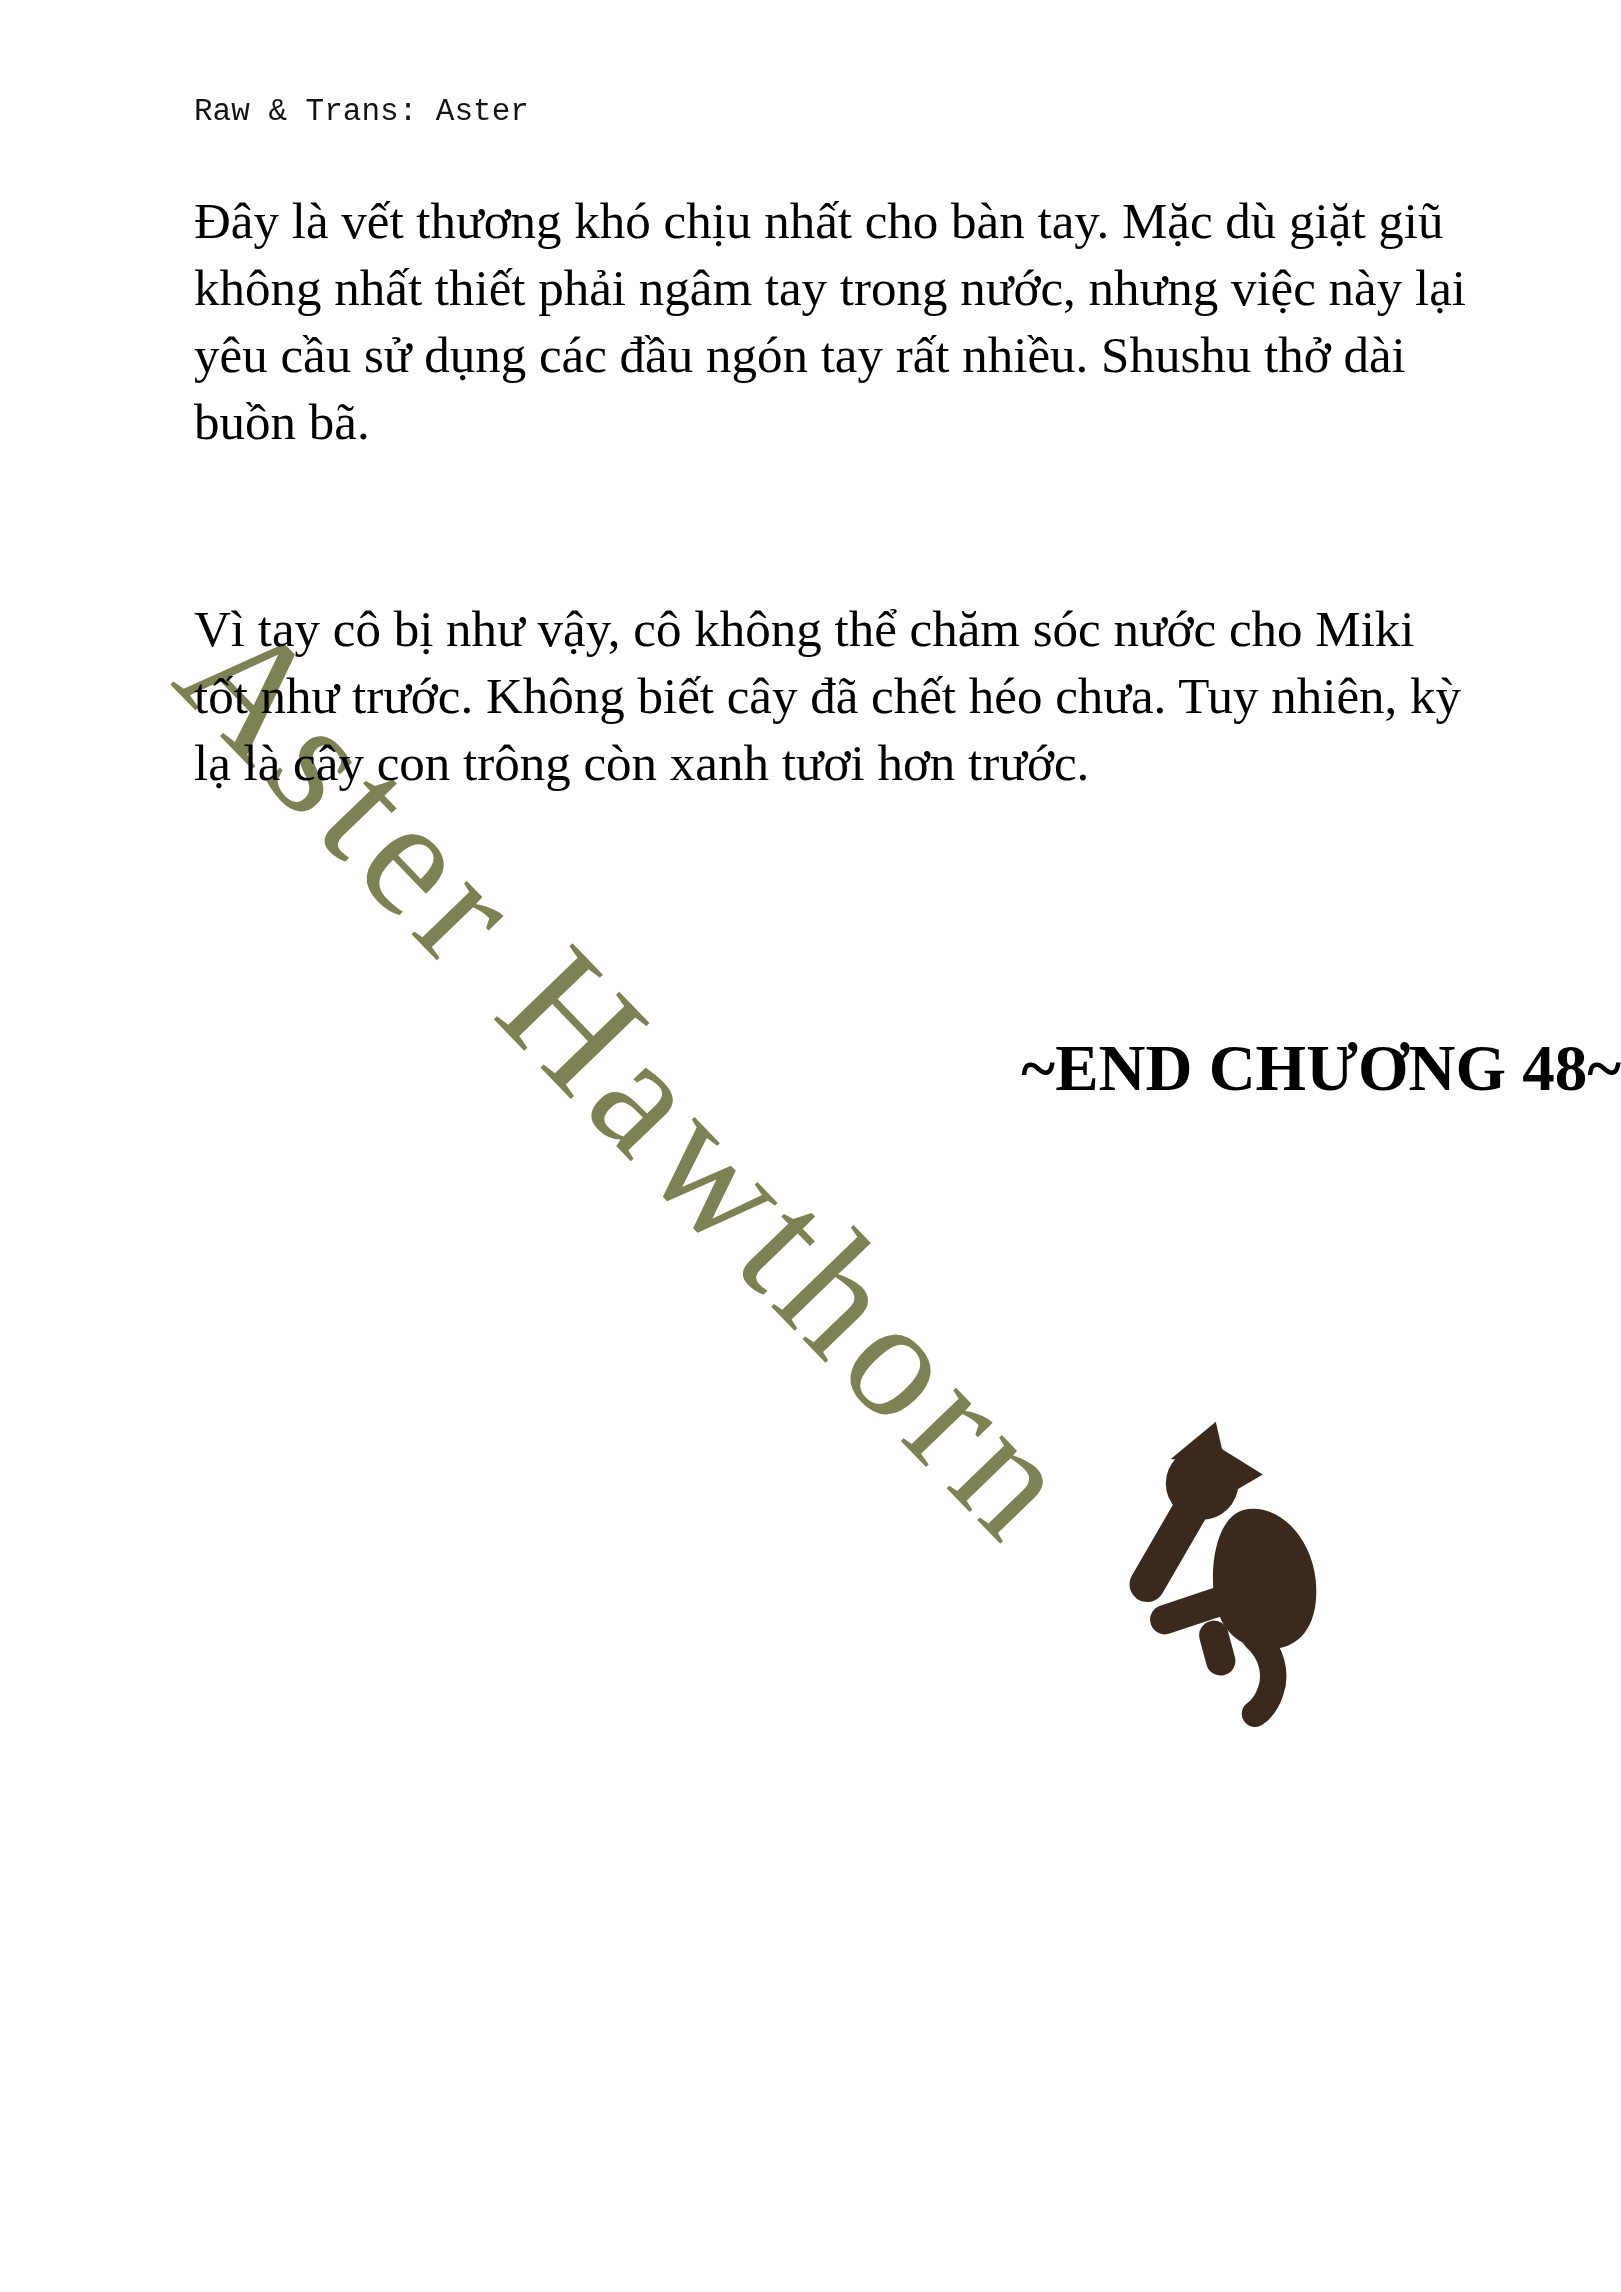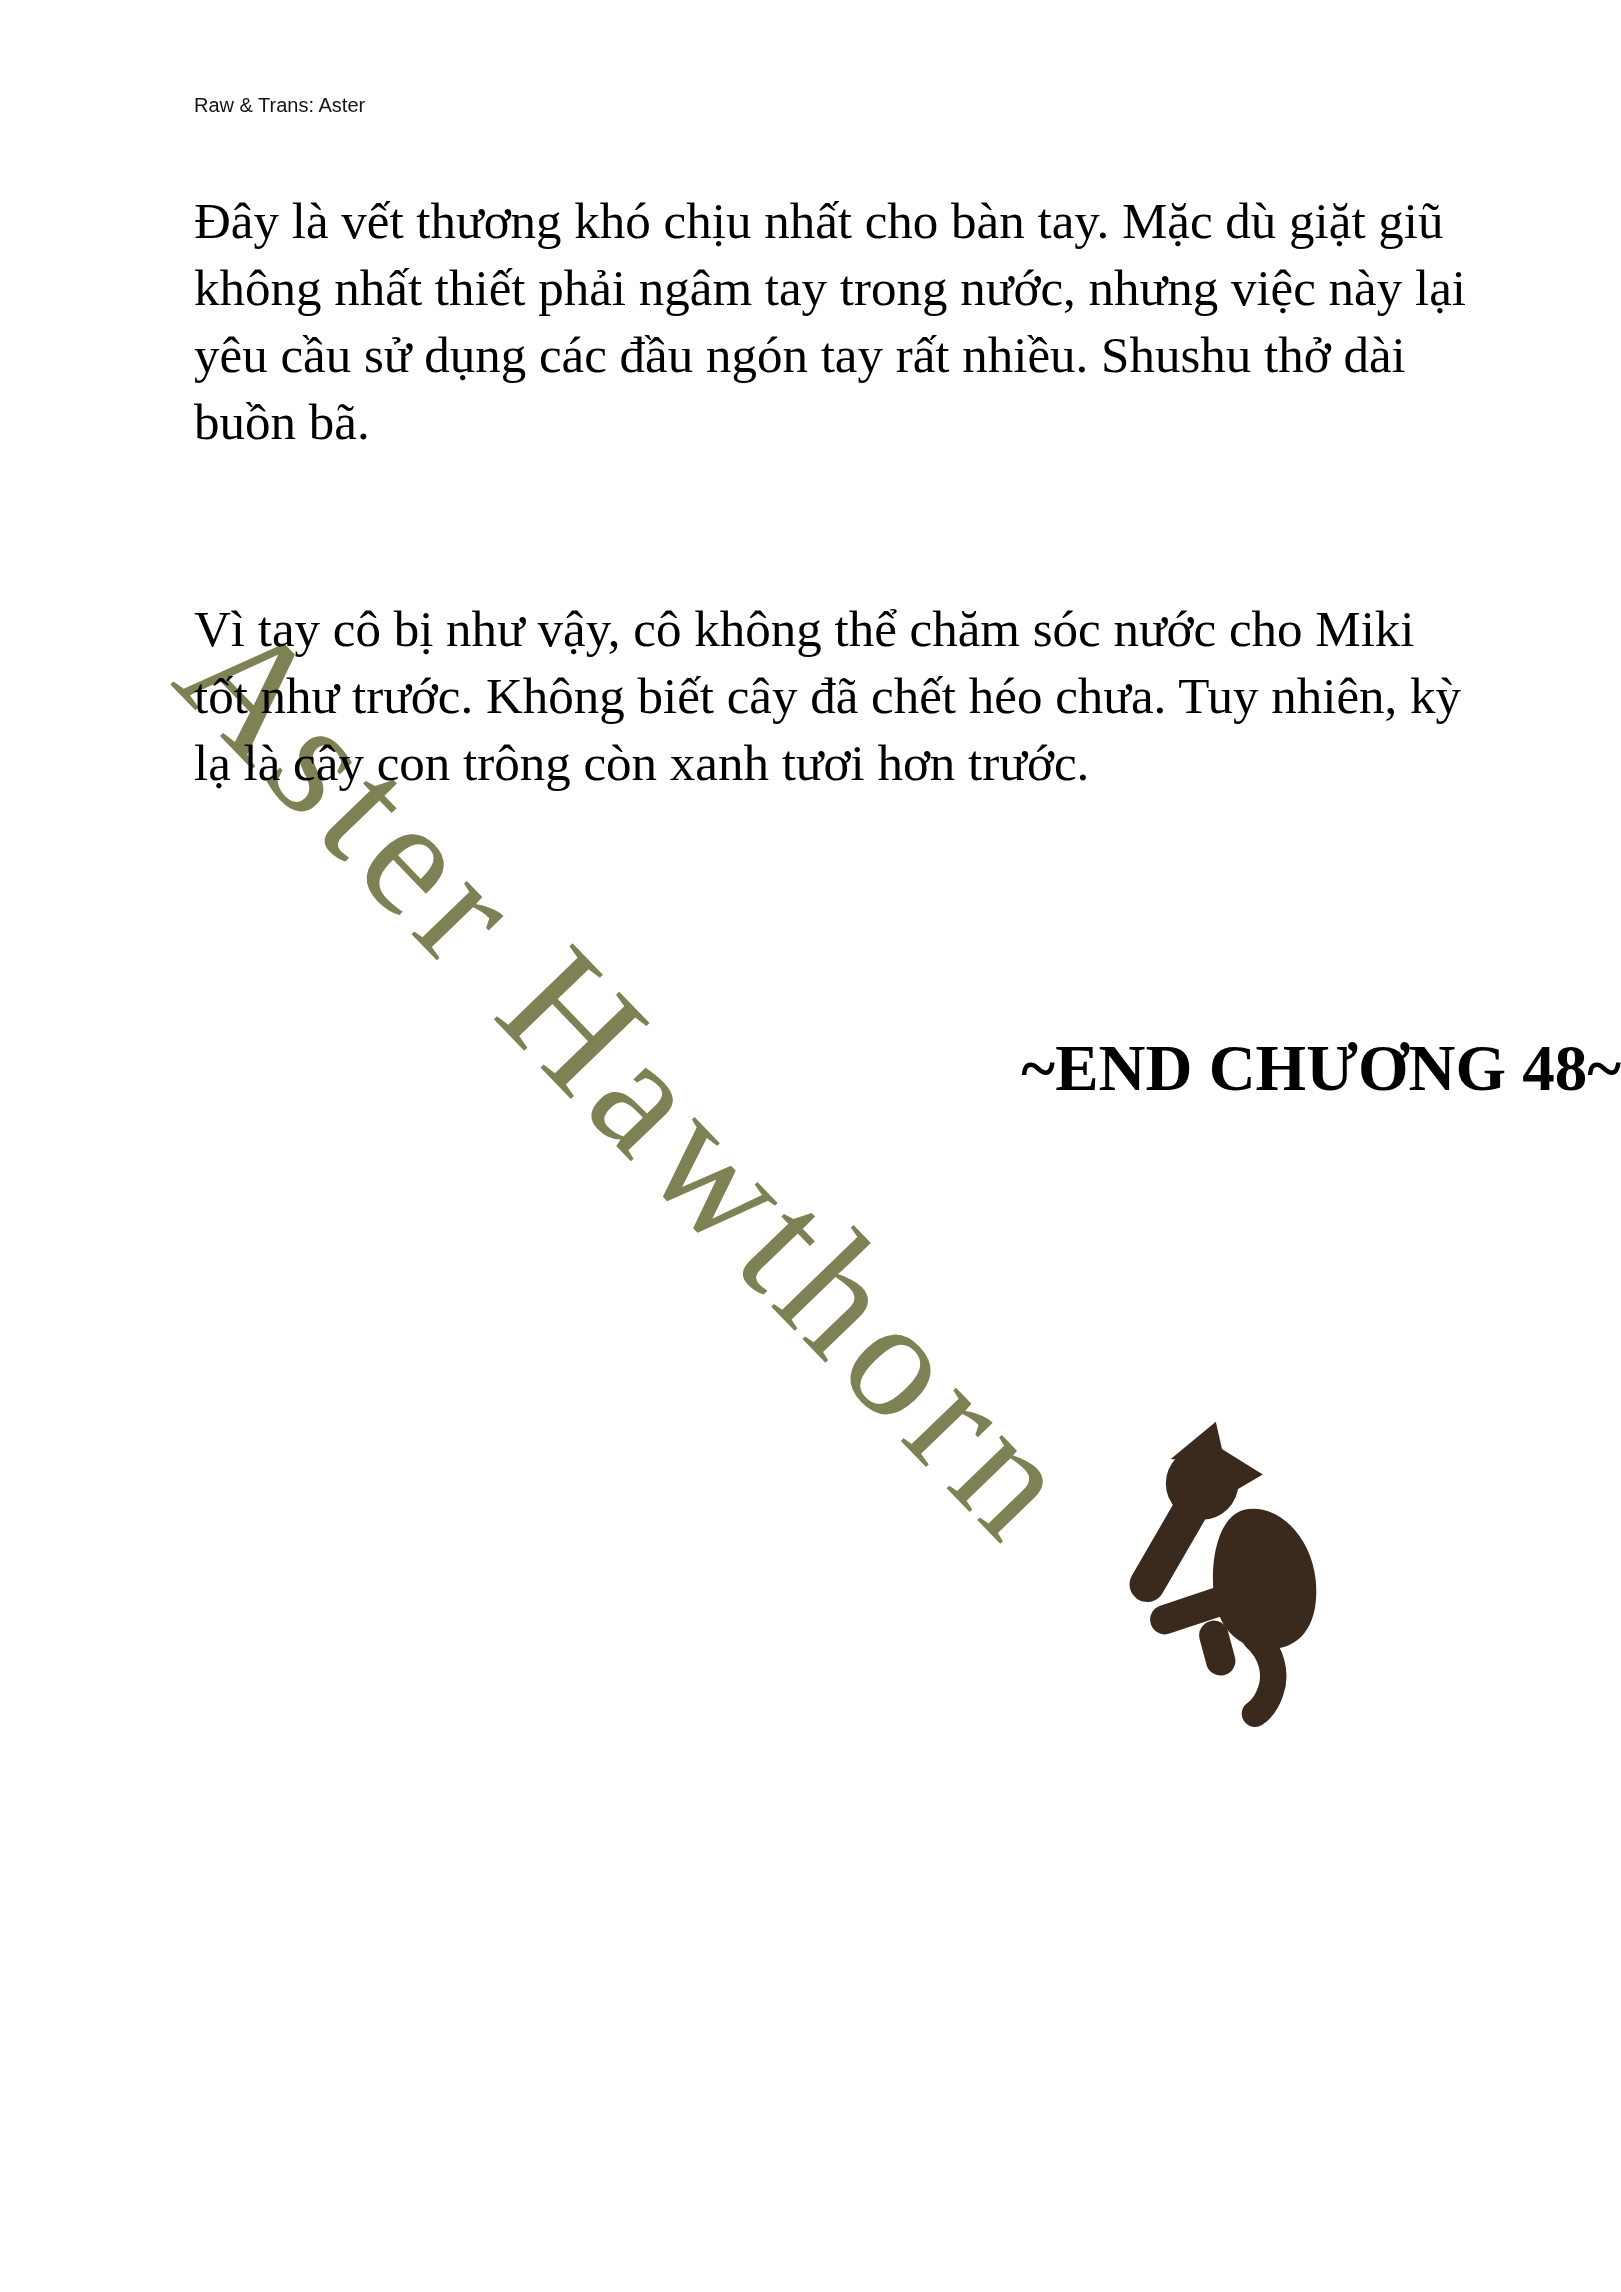--- a/index.html
+++ b/index.html
@@ -22,22 +22,22 @@
     color:#7e8154;
     white-space:nowrap;
     transform:rotate(46deg);
     transform-origin:0 0;
     z-index:1;
   }
   .header {
     position:absolute;
     left:194px;
     top:94px;
-    font-family:Liberation Sans, sans-serif;
-    font-size:20px;
+    font-family:Liberation Mono, monospace;
+    font-size:31px;
     color:#141414;
     z-index:2;
   }
   .para {
     position:absolute;
     left:194px;
     font-size:51px;
     line-height:67px;
     color:#000000;
     white-space:pre;

